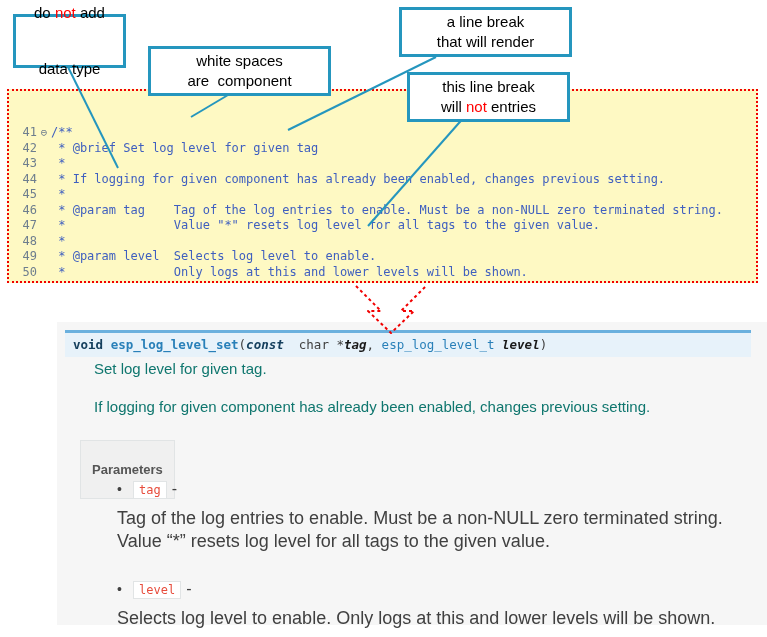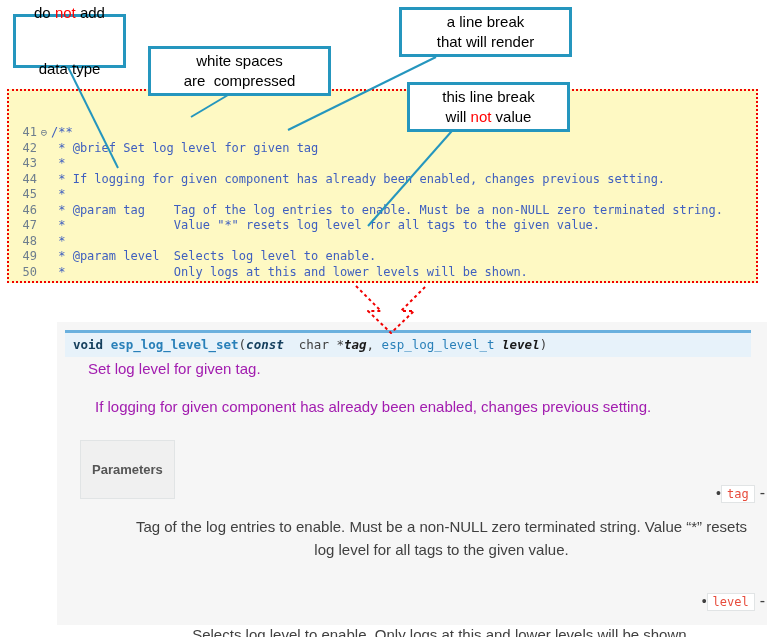--- a/index.html
+++ b/index.html
@@ -31,32 +31,32 @@
            background:#f6f6f6; z-index:1; color:#404040; }
   .sig { position:absolute; left:8px; top:8px; width:686px; background:#e7f2fa;
          border-top:3px solid #6ab0de; font-family:"DejaVu Sans Mono", monospace;
          font-size:12.5px; padding:4px 8px 5px 8px; white-space:pre; }
   .s-kw   { color:#16405e; font-weight:bold; }
   .s-kwem { color:#16405e; font-weight:bold; font-style:italic; }
   .s-name { color:#2980b9; font-weight:bold; }
   .s-type { color:#2980b9; }
   .s-em   { color:#1a1a1a; font-weight:bold; font-style:italic; }
   .s-pl   { color:#404040; }
-  .doc-p { position:absolute; left:31px; font-size:15px; color:#a21caf; }
+  .doc-p { position:absolute; left:37px; font-size:15px; color:#0f766e; }
   .params-label { position:absolute; left:23px; top:118px; display:inline-block;
                   background:#f0f0f0; border:1px solid #e1e4e5; padding:21px 11px;
                   font-size:13px; font-weight:bold; color:#555; }
   .param-list { position:absolute; left:60px; top:157px; width:648px; }
   .param-item { margin-bottom:26px; }
-  .param-head { margin-bottom:7px; line-height:28px;text-align:right; }
+  .param-head { margin-bottom:7px; line-height:20px; }
   .bullet { display:inline-block; width:16px; font-size:14px; color:#404040; }
   .chip { font-family:"DejaVu Sans Mono", monospace; font-size:12px; color:#e74c3c;
           background:#fff; border:1px solid #e1e4e5; padding:1px 5px; }
   .sep { margin-left:5px; }
-  .param-desc { margin-left:12px; font-size:15px; line-height:23px; max-width:625px; color:#404040;text-align:center; }
+  .param-desc { margin-left:0; font-size:18px; line-height:23px; max-width:625px; color:#404040; }
 </style>
 </head>
 <body>
 
 <div class="canvas">
 
   <svg class="overlay" width="767" height="637" viewBox="0 0 767 637">
     <line x1="68" y1="67" x2="118" y2="168" stroke="#2596be" stroke-width="2"></line>
     <line x1="228" y1="95" x2="191" y2="117" stroke="#2596be" stroke-width="2"></line>
     <line x1="436" y1="57" x2="288" y2="130" stroke="#2596be" stroke-width="2"></line>
@@ -64,41 +64,41 @@
     <polyline points="356,286 381,311 368,311 391,333 414,311 401,311 426,286" fill="none" stroke="#f10000" stroke-width="2" stroke-dasharray="3 3" stroke-linejoin="round"></polyline>
   </svg>
 
   <div class="callout" style="left:13px; top:14px; width:113px; height:54px;gap:36px;">
     <div class="co-line"><span>do </span><span class="red">not</span><span> add</span></div>
     <div class="co-line">data type</div>
   </div>
 
   <div class="callout" style="left:148px; top:46px; width:183px; height:50px;justify-content:center;">
     <div class="co-line">white spaces</div>
-    <div class="co-line">are  compressed</div>
+    <div class="co-line">are  component</div>
   </div>
 
   <div class="callout" style="left:399px; top:7px; width:173px; height:50px;text-align:right;">
     <div class="co-line">a line break</div>
     <div class="co-line">that will render</div>
   </div>
 
-  <div class="callout" style="left:407px; top:82px; width:163px; height:50px;">
+  <div class="callout" style="left:407px; top:72px; width:163px; height:50px;">
     <div class="co-line">this line break</div>
-    <div class="co-line"><span>will </span><span class="red">not</span><span> value</span></div>
+    <div class="co-line"><span>will </span><span class="red">not</span><span> entries</span></div>
   </div>
 
   <div class="codebox">
     <div><div class="cl"><span class="gut-num">41</span><span class="gut-fold">⊖</span><span class="ct"><span class="tk-cm">/**</span></span></div><div class="cl"><span class="gut-num">42</span><span class="gut-fold"></span><span class="ct"><span class="tk-cm"> * @brief Set log level for given tag</span></span></div><div class="cl"><span class="gut-num">43</span><span class="gut-fold"></span><span class="ct"><span class="tk-cm"> *</span></span></div><div class="cl"><span class="gut-num">44</span><span class="gut-fold"></span><span class="ct"><span class="tk-cm"> * If logging for given component has already been enabled, changes previous setting.</span></span></div><div class="cl"><span class="gut-num">45</span><span class="gut-fold"></span><span class="ct"><span class="tk-cm"> *</span></span></div><div class="cl"><span class="gut-num">46</span><span class="gut-fold"></span><span class="ct"><span class="tk-cm"> * @param tag    Tag of the log entries to enable. Must be a non-NULL zero terminated string.</span></span></div><div class="cl"><span class="gut-num">47</span><span class="gut-fold"></span><span class="ct"><span class="tk-cm"> *               Value "*" resets log level for all tags to the given value.</span></span></div><div class="cl"><span class="gut-num">48</span><span class="gut-fold"></span><span class="ct"><span class="tk-cm"> *</span></span></div><div class="cl"><span class="gut-num">49</span><span class="gut-fold"></span><span class="ct"><span class="tk-cm"> * @param level  Selects log level to enable.</span></span></div><div class="cl"><span class="gut-num">50</span><span class="gut-fold"></span><span class="ct"><span class="tk-cm"> *               Only logs at this and lower levels will be shown.</span></span></div><div class="cl"><span class="gut-num">51</span><span class="gut-fold"></span><span class="ct"><span class="tk-cm"> */</span></span></div></div>
   </div>
 
   <div class="panel">
     <div class="sig"><span class="s-kw">void</span><span class="s-pl"> </span><span class="s-name">esp_log_level_set</span><span class="s-pl">(</span><span class="s-kwem">const</span><span class="s-pl">  char *</span><span class="s-em">tag</span><span class="s-pl">, </span><span class="s-type">esp_log_level_t</span><span class="s-pl"> </span><span class="s-em">level</span><span class="s-pl">)</span></div>
     <div class="doc-p" style="top:38px;">Set log level for given tag.</div>
-    <div class="doc-p" style="top:76px;margin-left:7px;">If logging for given component has already been enabled, changes previous setting.</div>
+    <div class="doc-p" style="top:76px;">If logging for given component has already been enabled, changes previous setting.</div>
     <div class="params-label">Parameters</div>
     <div class="param-list">
         <div class="param-item">
           <div class="param-head"><span class="bullet">•</span><span class="chip">tag</span><span class="sep">-</span></div>
           <div class="param-desc">Tag of the log entries to enable. Must be a non-NULL zero terminated string. Value “*” resets log level for all tags to the given value.</div>
         </div>
         <div class="param-item">
           <div class="param-head"><span class="bullet">•</span><span class="chip">level</span><span class="sep">-</span></div>
           <div class="param-desc">Selects log level to enable. Only logs at this and lower levels will be shown.</div>
         </div>

